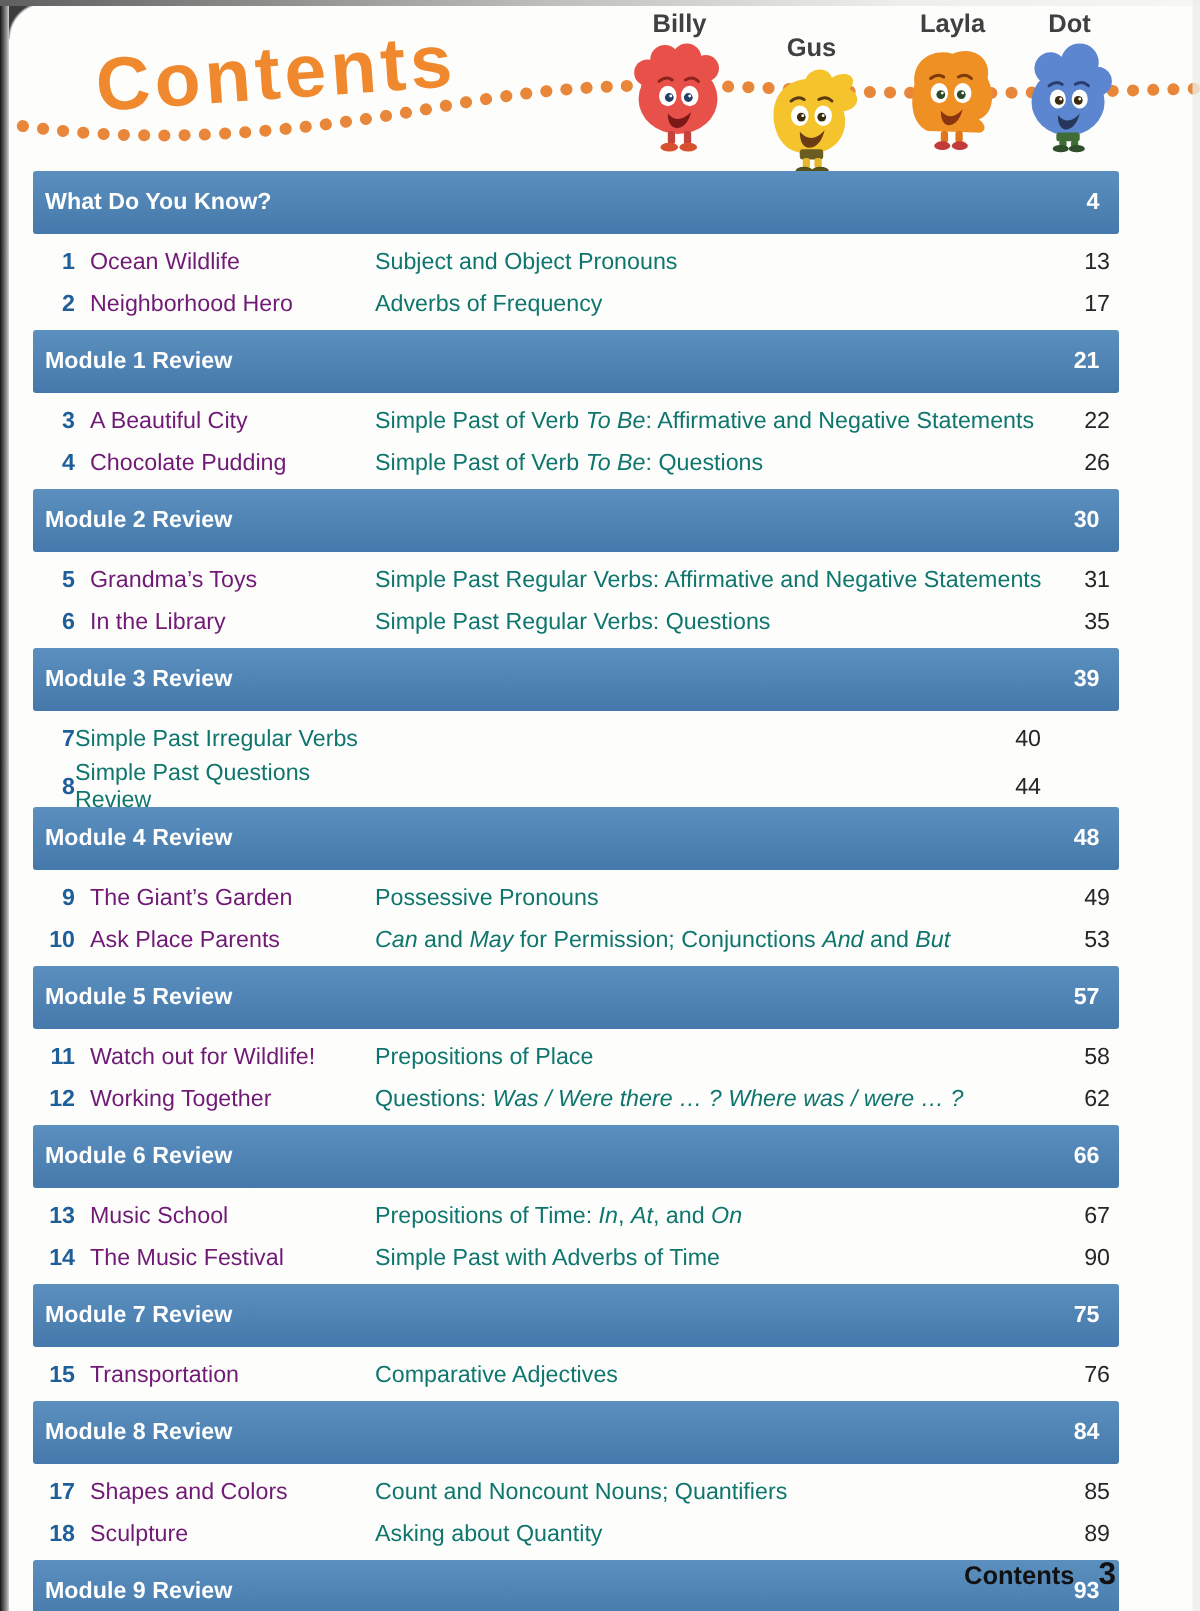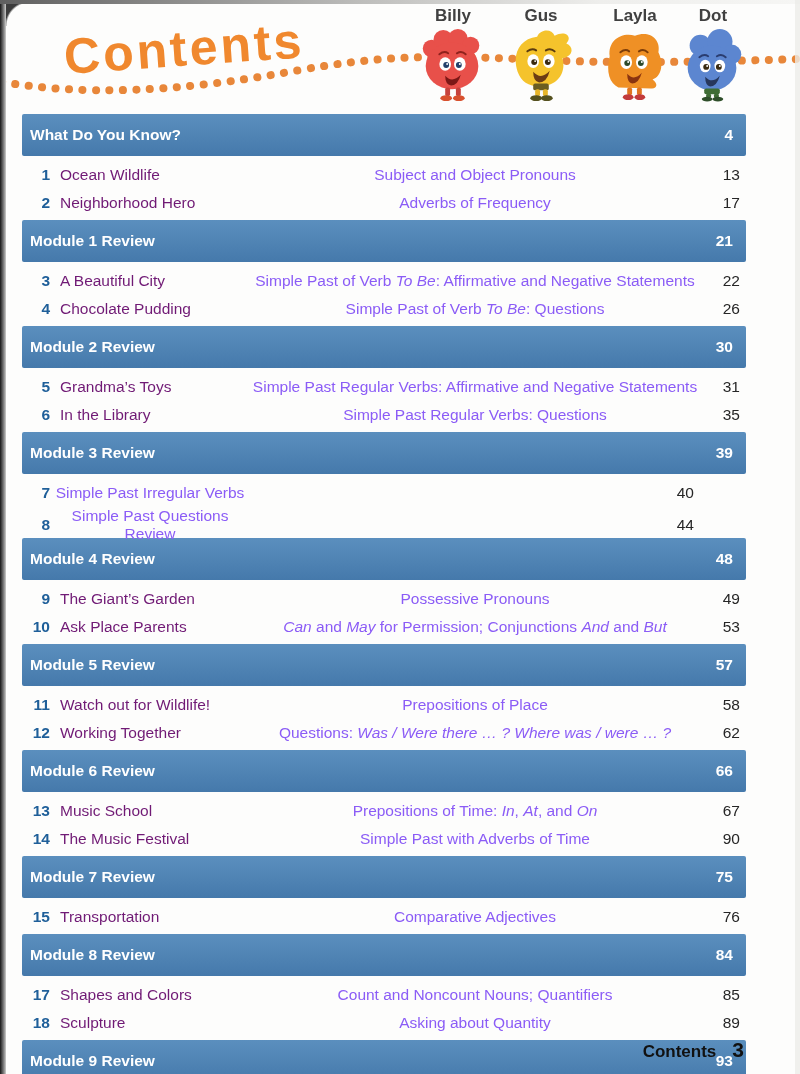--- a/index.html
+++ b/index.html
@@ -22,39 +22,39 @@
   .page-title{
     position:absolute;left:66px;top:28px;
     font-size:50px;font-weight:800;letter-spacing:3px;
     color:#f0882e;transform:rotate(-4deg);transform-origin:left bottom;
   }
   .dots-svg{position:absolute;left:0;top:0;z-index:1;}
   .char{position:absolute;width:74px;text-align:center;z-index:2;}
   .char .char-name{display:block;font-size:17px;font-weight:800;color:#404040;margin-bottom:1px;}
   .char svg{display:block;margin:0 auto;}
   #char-billy{left:416px;top:6px;}
-  #char-gus{left:504px;top:6px;}
+  #char-gus{left:504px;top:22px;}
   #char-layla{left:598px;top:6px;}
   #char-dot{left:676px;top:6px;}
 
   
   .toc{position:absolute;left:22px;top:114px;width:724px;z-index:3;}
   .toc-section{margin-bottom:3px;}
   .toc-section.empty{margin-bottom:20px;}
   .bar{
     height:42px;border-radius:2px;
     background:linear-gradient(180deg,#5b8fbe,#4579ab);
     color:#fff;display:flex;align-items:center;justify-content:space-between;
     padding:0 13px 0 8px;font-size:15.5px;font-weight:700;
   }
   .rows{padding-top:5px;}
   .row{display:grid;grid-template-columns:28px 200px 1fr 46px;align-items:center;height:28px;font-size:15.5px;}
   .row .num{text-align:right;font-weight:700;color:#1f5f99;}
   .row .title{padding-left:10px;color:#701a75;}
-  .row .topic{color:#8b5cf6;text-align:center;}
+  .row .topic{color:#0f766e;}
   .row .pg{text-align:right;padding-right:6px;color:#262626;}
   .row .topic i{font-style:italic;}
 
   
   .footer{position:absolute;top:1038px;right:56px;display:flex;align-items:baseline;gap:16px;z-index:3;}
   .footer .f-label{font-size:17px;font-weight:800;color:#111;}
   .footer .f-num{font-size:21px;font-weight:800;color:#111;}
 </style>
 </head>
 <body>

